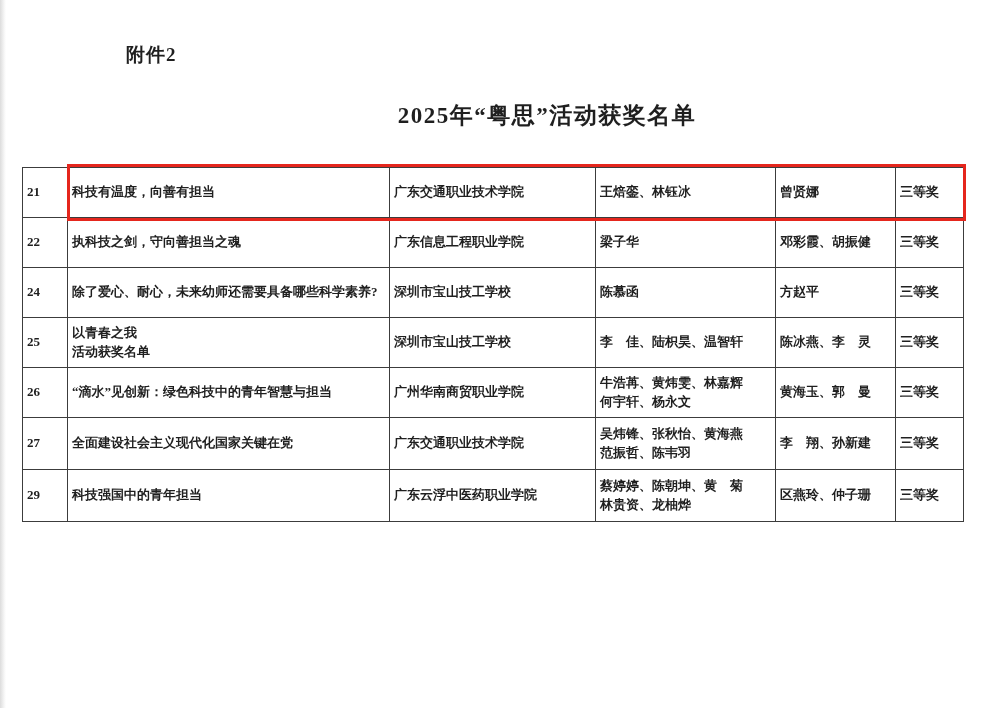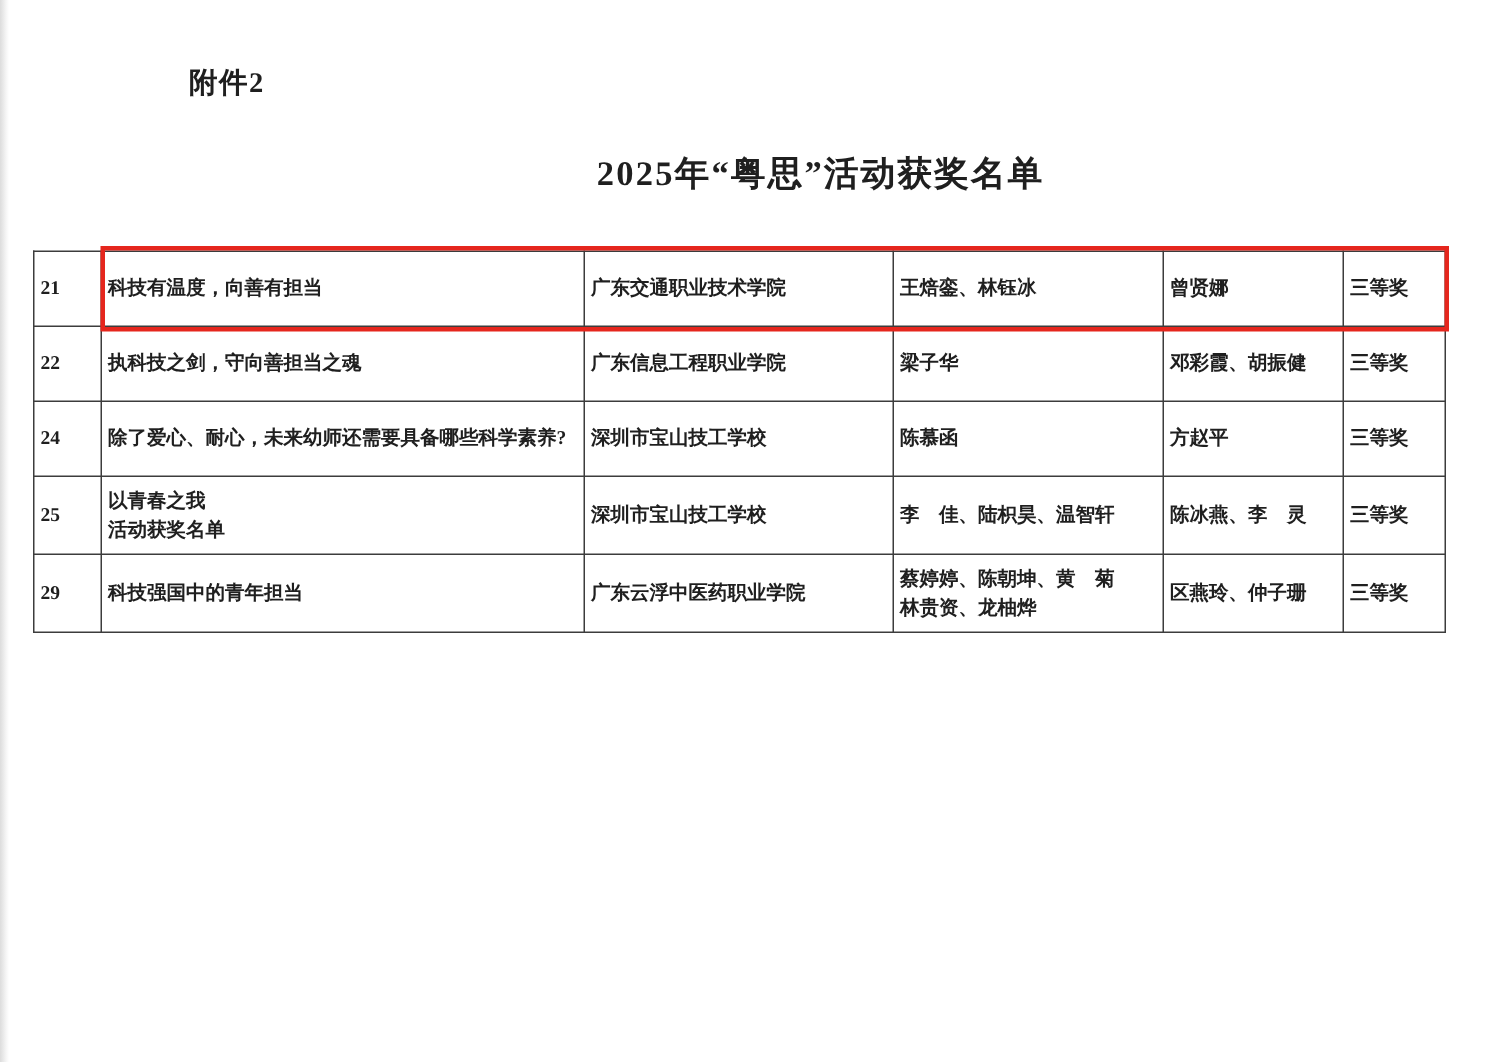--- a/index.html
+++ b/index.html
@@ -107,21 +107,39 @@
   <tr>
     <td>25</td>
     <td>以青春之我
 活动获奖名单</td>
     <td>深圳市宝山技工学校</td>
     <td>李　佳、陆枳昊、温智轩</td>
     <td>陈冰燕、李　灵</td>
     <td>三等奖</td>
   </tr>
 
+  <tr>
+    <td>26</td>
+    <td>“滴水”见创新：绿色科技中的青年智慧与担当</td>
+    <td>广州华南商贸职业学院</td>
+    <td>牛浩苒、黄炜雯、林嘉辉
+何宇轩、杨永文</td>
+    <td>黄海玉、郭　曼</td>
+    <td>三等奖</td>
+  </tr>
 
+  <tr>
+    <td>27</td>
+    <td>全面建设社会主义现代化国家关键在党</td>
+    <td>广东交通职业技术学院</td>
+    <td>吴炜锋、张秋怡、黄海燕
+范振哲、陈韦羽</td>
+    <td>李　翔、孙新建</td>
+    <td>三等奖</td>
+  </tr>
 
 
   <tr>
     <td>29</td>
     <td>科技强国中的青年担当</td>
     <td>广东云浮中医药职业学院</td>
     <td>蔡婷婷、陈朝坤、黄　菊
 林贵资、龙柚烨</td>
     <td>区燕玲、仲子珊</td>
     <td>三等奖</td>

